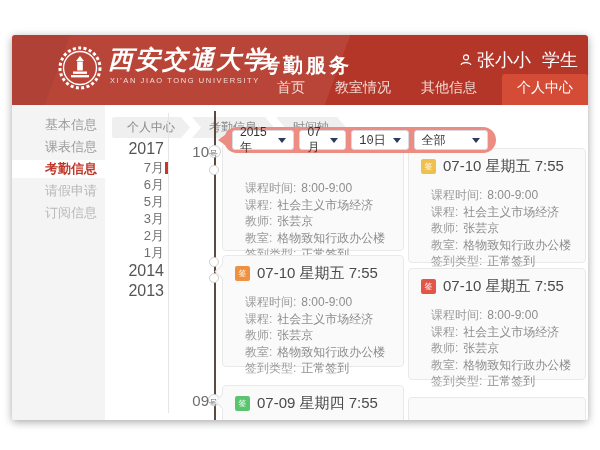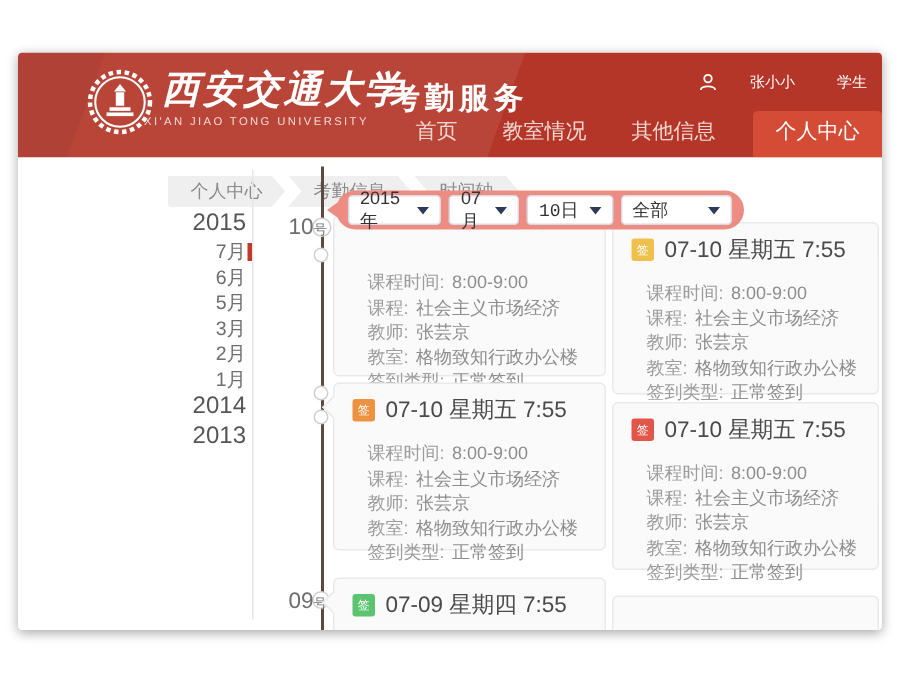--- a/index.html
+++ b/index.html
@@ -11,24 +11,24 @@
 
   
   header { position:absolute; left:0; top:0; width:576px; height:70px; background:#B43629; overflow:hidden;padding-left:16px; }
   .hstripe1 { position:absolute; top:-10px; left:-80px; width:400px; height:120px;
               background:rgba(255,255,255,.08); transform:skewX(-20deg); }
   .hstripe2 { position:absolute; top:-10px; left:-70px; width:110px; height:120px;
               background:rgba(0,0,0,.05); transform:skewX(-20deg); }
   .logo { position:absolute; left:46px; top:11px; width:44px; height:44px; }
   .brand-cn { position:absolute; left:96px; top:8px; font-family:"DejaVu Serif","Liberation Serif",serif;
               font-style:italic; font-weight:bold; font-size:25px; color:#fff; letter-spacing:2px; white-space:nowrap; }
-  .brand-en { position:absolute; left:84px; top:41px; font-size:7.5px; color:#F3DCD6; letter-spacing:1.6px; white-space:nowrap; }
+  .brand-en { position:absolute; left:98px; top:41px; font-size:7.5px; color:#F3DCD6; letter-spacing:1.6px; white-space:nowrap; }
   .apptitle { position:absolute; left:248px; top:17px; font-size:20px; font-weight:bold; color:#fff; letter-spacing:3px; }
-  .user { position:absolute; right:10px; top:13px; display:flex; align-items:center; gap:22px;
-          color:#fff; font-size:10px; cursor:pointer; }
+  .user { position:absolute; right:10px; top:13px; display:flex; align-items:center; gap:5px;
+          color:#fff; font-size:18px; cursor:pointer; }
   .user .role { margin-left:6px; }
   nav { position:absolute; right:0; bottom:0; display:flex; align-items:flex-end; }
   nav .nav-item { color:#F2D8D1; font-size:14px; padding:0 15px 8px; cursor:pointer; white-space:nowrap; }
   nav .nav-tab { background:#D44B36; color:#fff; font-size:14px; padding:5px 15px 8px; margin-left:10px;
                  border-radius:3px 3px 0 0; cursor:pointer; white-space:nowrap; }
 
   
   .bodyarea { position:absolute; left:0; top:70px; width:576px; height:315px; background:#fff; overflow:hidden; }
   aside { position:absolute; left:0; top:0; width:93px; height:315px; background:#F4F4F4; padding-top:11px; }
   .side-item { height:18px; line-height:18px; margin-bottom:4px; padding-left:33px; font-size:13px;
@@ -121,29 +121,36 @@
       <nav>
         <div class="nav-item">首页</div>
         <div class="nav-item">教室情况</div>
         <div class="nav-item">其他信息</div>
         <div class="nav-tab">个人中心</div>
       </nav>
     </header>
 
     <div class="bodyarea">
 
+      <aside>
+        <div class="side-item">基本信息</div>
+        <div class="side-item">课表信息</div>
+        <div class="side-item active">考勤信息</div>
+        <div class="side-item dim">请假申请</div>
+        <div class="side-item dim">订阅信息</div>
+      </aside>
 
       <div class="breadcrumb">
         <div class="crumb first">个人中心</div>
         <div class="crumb mid">考勤信息</div>
         <div class="crumb last">时间轴</div>
       </div>
 
       <div class="months">
-        <div class="m-entry big">2015</div>
+        <div class="m-entry big">2017</div>
         <div class="m-entry">7月</div>
         <div class="m-entry">6月</div>
         <div class="m-entry">5月</div>
         <div class="m-entry">3月</div>
         <div class="m-entry">2月</div>
         <div class="m-entry">1月</div>
         <div class="m-entry big">2014</div>
         <div class="m-entry big">2013</div>
       </div>
       <div class="divider-v"></div>

